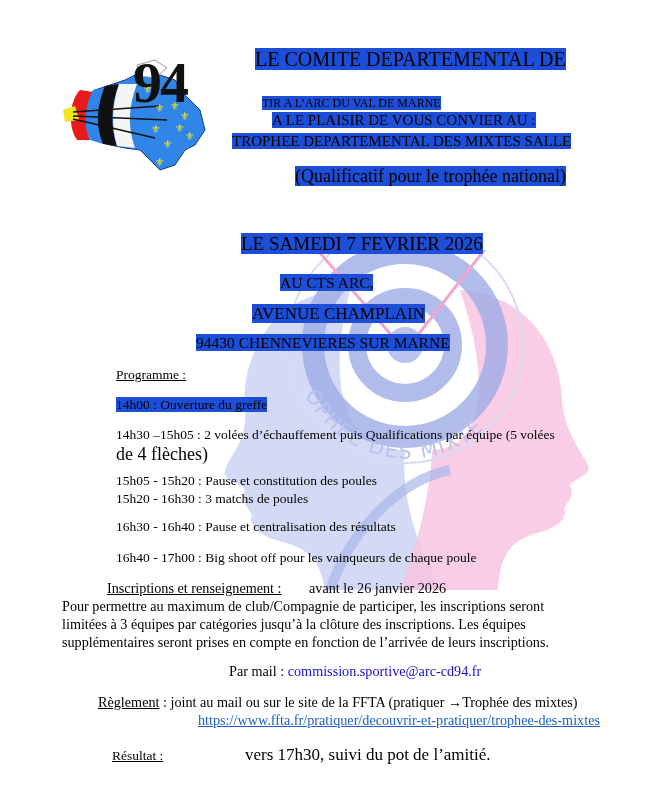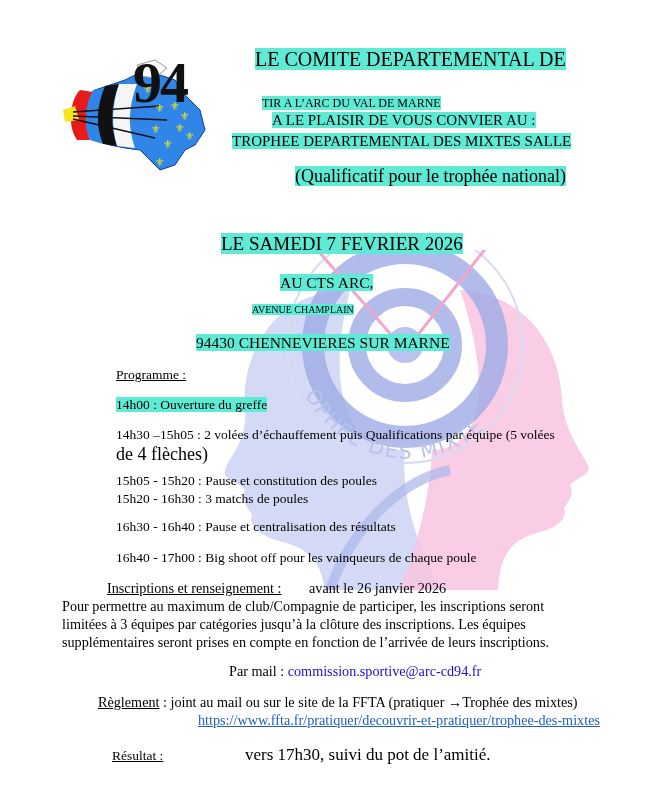--- a/index.html
+++ b/index.html
@@ -1,19 +1,19 @@
 <!DOCTYPE html>
 <html><head>
 <meta charset="utf-8">
 <style>
   html, body { margin: 0; padding: 0; background: #ffffff; }
   body { width: 657px; height: 805px; position: relative; overflow: hidden;
          font-family: "Liberation Serif", "DejaVu Serif", serif; color: #000; }
   .abs { position: absolute; white-space: nowrap; }
-  .hl { background: #5eead4; margin-top: 40px; }
+  .hl { background: #1d4ed8; margin-top: 40px; }
   .u { text-decoration: underline; }
   .link { color: #1a0dcc; }
   .link2 { color: #1f5fc6; text-decoration: underline; }
   #watermark { position: absolute; left: 200px; top: 250px; width: 400px; height: 340px; }
   #logo { position: absolute; left: 55px; top: 40px; width: 165px; height: 135px; }
 </style>
 </head>
 <body>
 
 <svg id="watermark" viewBox="0 0 400 340">
@@ -79,27 +79,27 @@
 <div class="abs" style="left:272px; top:112px; font-size:15px;">
   <span class="hl">A LE PLAISIR DE VOUS CONVIER AU :</span>
 </div>
 <div class="abs" style="left:232px; top:133px; font-size:15px;">
   <span class="hl">TROPHEE DEPARTEMENTAL DES MIXTES SALLE</span>
 </div>
 <div class="abs" style="left:295px; top:166px; font-size:18px;">
   <span class="hl">(Qualificatif pour le trophée national)</span>
 </div>
 
-<div class="abs" style="left:197px; top:233px; font-size:19px;padding-left:24px;">
+<div class="abs" style="left:217px; top:233px; font-size:19px;padding-left:24px;">
   <span class="hl">LE SAMEDI 7 FEVRIER 2026</span>
 </div>
 <div class="abs" style="left:280px; top:274px; font-size:15.5px;">
   <span class="hl">AU CTS ARC,</span>
 </div>
-<div class="abs" style="left:244px; top:304px; font-size:10px;padding-left:8px;">
+<div class="abs" style="left:244px; top:304px; font-size:17px;padding-left:8px;">
   <span class="hl">AVENUE CHAMPLAIN</span>
 </div>
 <div class="abs" style="left:196px; top:334px; font-size:15.5px;">
   <span class="hl">94430 CHENNEVIERES SUR MARNE</span>
 </div>
 
 <div class="abs u" style="left:116px; top:367px; font-size:13.5px;">Programme :</div>
 <div class="abs" style="left:116px; top:397px; font-size:13.5px;">
   <span class="hl">14h00 : Ouverture du greffe</span>
 </div>

